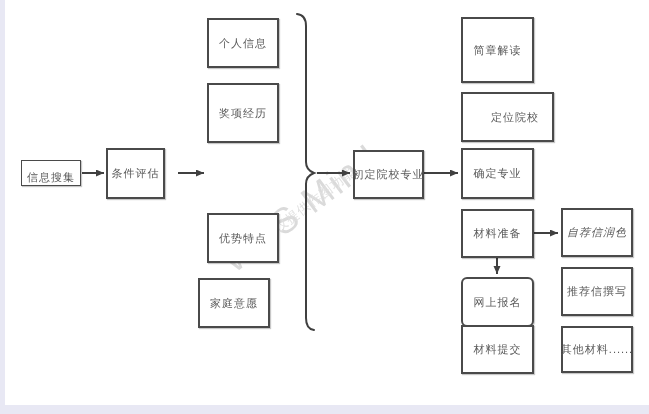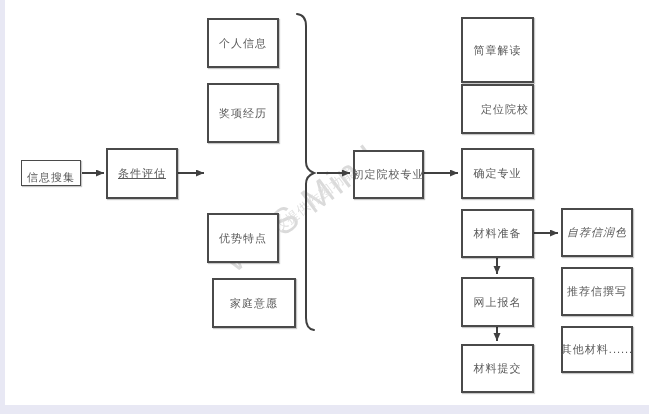--- a/index.html
+++ b/index.html
@@ -56,57 +56,57 @@
     <line x1="497" y1="67" x2="497" y2="81" stroke="#404040" stroke-width="2" marker-end="url(#ah)"></line>
     <line x1="534" y1="233" x2="558" y2="233" stroke="#404040" stroke-width="2" marker-end="url(#ah)"></line>
     <line x1="497" y1="258" x2="497" y2="274" stroke="#404040" stroke-width="2" marker-end="url(#ah)"></line>
     <line x1="497" y1="327" x2="497" y2="341" stroke="#404040" stroke-width="2" marker-end="url(#ah)"></line>
     <path d="M297,14 Q306,15 306,26 L306,162 Q306,170 314,173 Q306,176 306,184 L306,318 Q306,329 314,330" fill="none" stroke="#404040" stroke-width="2" stroke-linecap="round"></path>
   </svg>
 
   <div class="node thin" style="left:21px;top:160px;width:60px;height:26px;">
     <span>信息搜集</span>
   </div>
-  <div class="node" style="left:106px;top:148px;width:72px;height:51px;text-decoration:underline;">
+  <div class="node" style="left:106px;top:148px;width:59px;height:51px;">
     <span>条件评估</span>
   </div>
 
   <div class="node" style="left:207px;top:18px;width:72px;height:50px;">
     <span>个人信息</span>
   </div>
   <div class="node" style="left:207px;top:83px;width:72px;height:60px;">
     <span>奖项经历</span>
   </div>
   <div class="node" style="left:207px;top:213px;width:72px;height:50px;text-align:center;">
     <span>优势特点</span>
   </div>
-  <div class="node" style="left:212px;top:278px;width:84px;height:50px;">
+  <div class="node" style="left:198px;top:278px;width:72px;height:50px;">
     <span>家庭意愿</span>
   </div>
 
   <div class="node" style="left:353px;top:150px;width:71px;height:49px;">
     <span>初定院校专业</span>
   </div>
 
   <div class="node" style="left:461px;top:17px;width:73px;height:66px;">
     <span>简章解读</span>
   </div>
-  <div class="node" style="left:461px;top:84px;width:73px;height:50px;padding-left:15px;">
+  <div class="node" style="left:461px;top:92px;width:93px;height:50px;padding-left:15px;">
     <span>定位院校</span>
   </div>
   <div class="node" style="left:461px;top:209px;width:73px;height:49px;">
     <span>材料准备</span>
   </div>
   <div class="node" style="left:461px;top:148px;width:73px;height:51px;">
     <span>确定专业</span>
   </div>
-  <div class="node" style="left:461px;top:277px;width:73px;height:50px;">
+  <div class="node" style="left:461px;top:277px;width:73px;height:50px;border-radius:6px;">
     <span>网上报名</span>
   </div>
-  <div class="node" style="left:461px;top:344px;width:73px;height:49px;">
+  <div class="node" style="left:461px;top:325px;width:73px;height:49px;">
     <span>材料提交</span>
   </div>
 
   <div class="node" style="left:561px;top:208px;width:72px;height:49px;font-style:italic;">
     <span>自荐信润色</span>
   </div>
   <div class="node" style="left:561px;top:267px;width:72px;height:49px;align-items:center;">
     <span>推荐信撰写</span>
   </div>
   <div class="node" style="left:561px;top:326px;width:72px;height:47px;text-align:center;">

